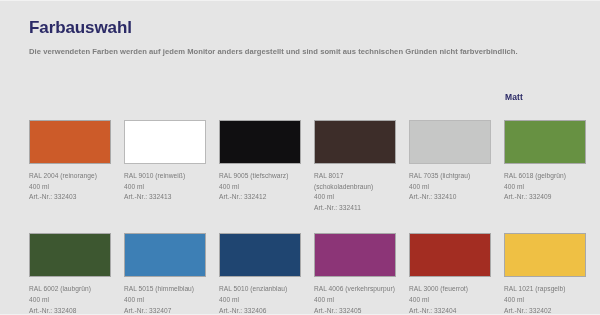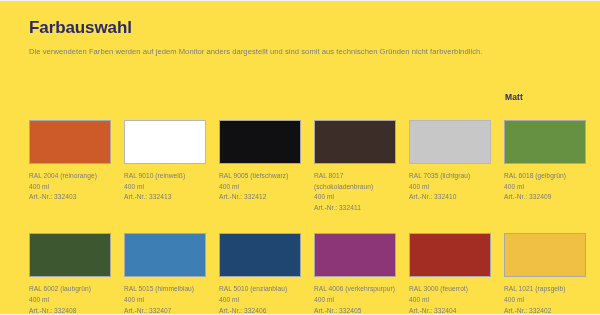--- a/index.html
+++ b/index.html
@@ -11,21 +11,21 @@
   body {
     background: #ffffff;
     font-family: "Liberation Sans", sans-serif;
     color: #6e6e6e;
     position: relative;
   }
   .page {
     position: absolute;
     left: 0; top: 0;
     width: 600px; height: 315px;
-    background: #fde047;
+    background: #e5e5e5;
   }
   
   .edge-top, .edge-bottom {
     position: absolute;
     left: 0; width: 600px; height: 1px;
     background: #f2f2f2;
   }
   .edge-top { top: 0; }
   .edge-bottom { bottom: 0; }
 
@@ -33,21 +33,21 @@
   .page-title {
     font-size: 17px;
     font-weight: bold;
     color: #2b2a66;
     letter-spacing: -0.1px;
     line-height: 20px;
   }
   .page-subtitle {
     margin-top: 8px;
     font-size: 7.6px;
-    font-weight: normal;
+    font-weight: bold;
     color: #7d7d7d;
     line-height: 11px;
     letter-spacing: 0.05px;
   }
 
   .finish-label {
     position: absolute;
     left: 468px;
     top: 92px;
     font-size: 8.5px;

